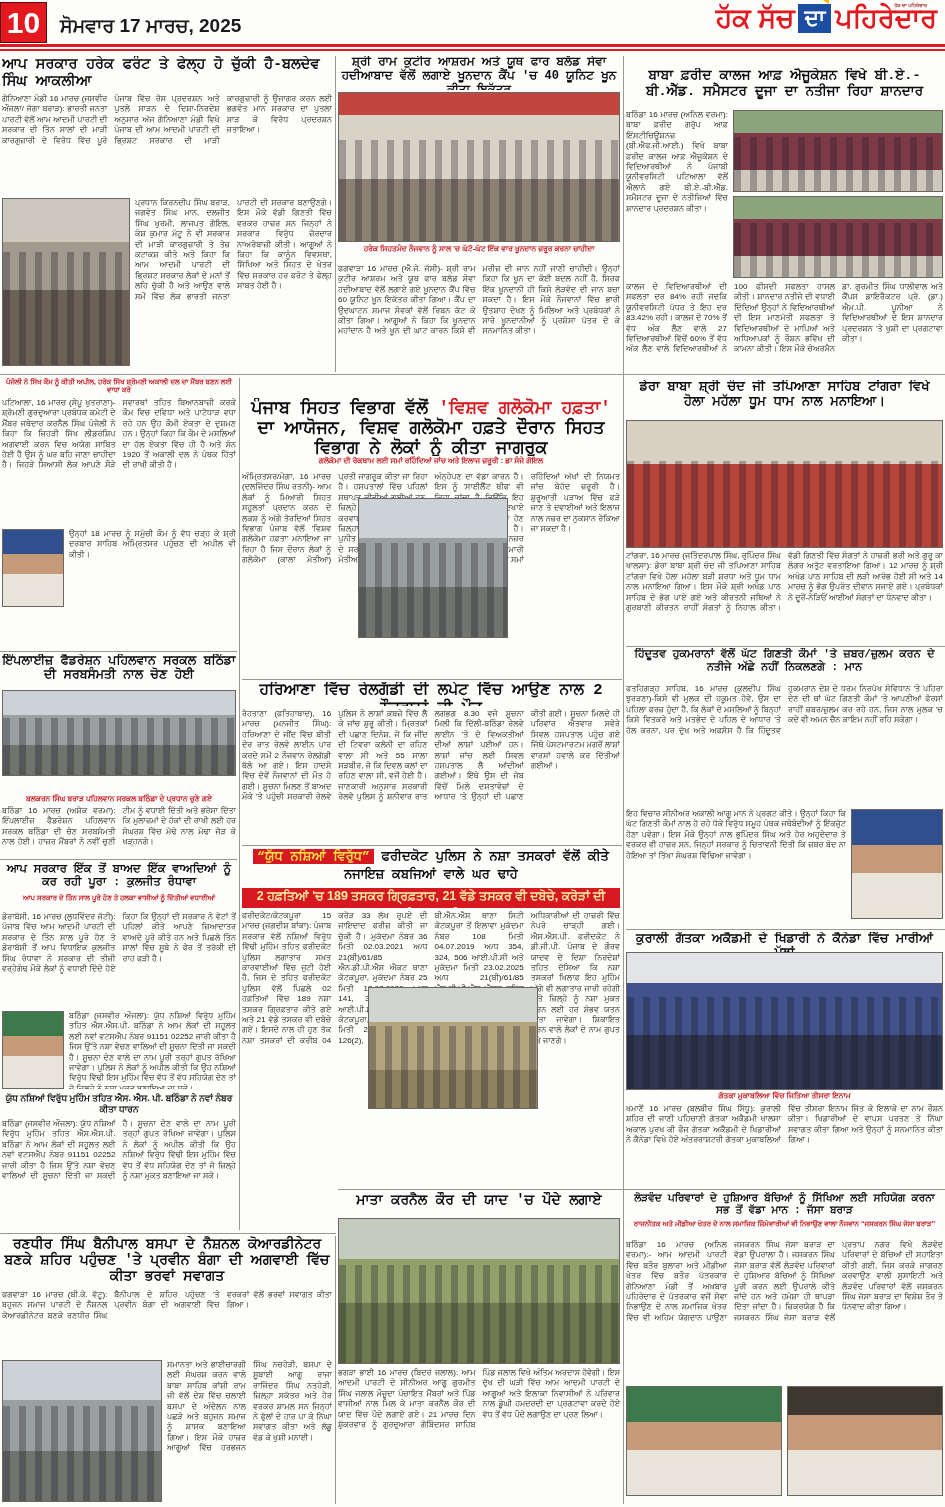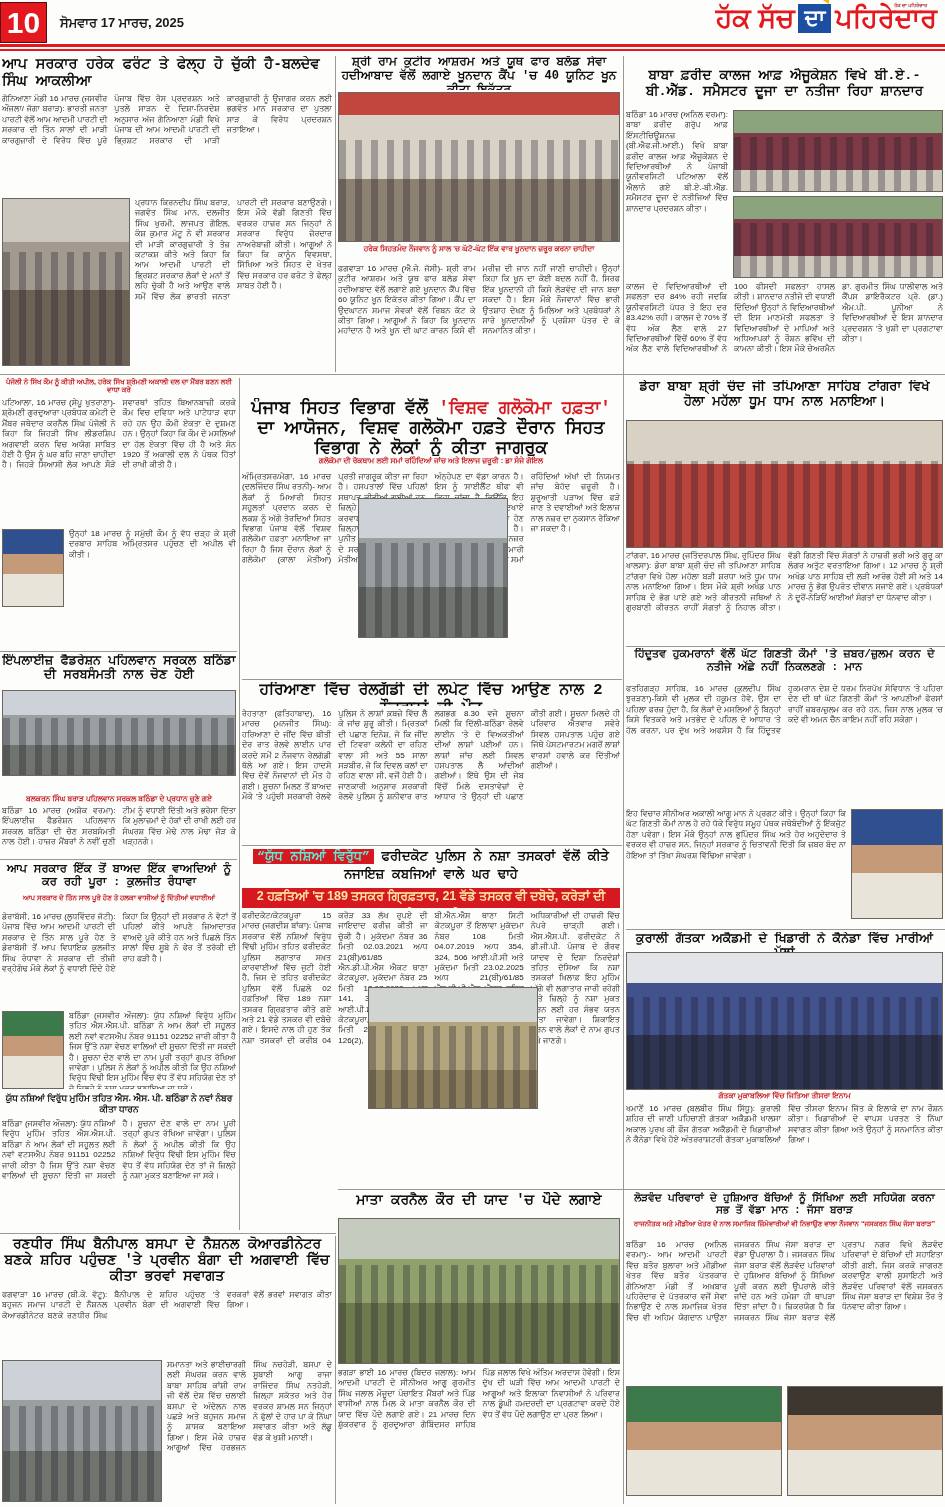--- a/index.html
+++ b/index.html
@@ -10,21 +10,21 @@
     font-family:"Liberation Sans","DejaVu Sans",sans-serif; color:#111;
   }
   
   .mast { position:absolute; left:0; top:0; width:945px; height:52px; }
   .pagenum {
     position:absolute; left:0; top:2px; width:47px; height:41px;
     background:#e4181f; color:#fff; font-size:30px; font-weight:bold;
     display:flex; align-items:center; justify-content:center;
     border:1px solid #5a0c0c;
   }
-  .mdate { position:absolute; left:60px; top:15px; font-size:13px; font-weight:bold; color:#1a1a1a; }
+  .mdate { position:absolute; left:60px; top:15px; font-size:19px; font-weight:bold; color:#1a1a1a; }
   .logo { position:absolute; right:8px; top:3px; font-size:27px; font-weight:bold; display:flex; align-items:center; gap:4px; }
   .logo .lred { color:#e4181f; }
   .logo .lda {
     background:#1c4fa1; color:#fff; padding:1px 6px 2px; font-size:22px; position:relative;
   }
   .flag { position:absolute; top:-9px; right:2px; width:0; height:0;
     border-top:9px solid #f7b800; border-left:14px solid transparent; }
   .tagline { position:absolute; right:10px; top:-1px; font-size:5px; color:#a33; font-weight:bold; }
   .mrule1 { position:absolute; left:0; top:44px; width:945px; height:3px; background:#e4181f; }
   .mrule2 { position:absolute; left:0; top:49px; width:945px; height:2px; background:#e4181f; }
@@ -56,21 +56,21 @@
   .ph-gatka   { background:linear-gradient(180deg,#e2e4e7 0 22%,#41528c 22% 60%,#2d3550 60%); }
   .ph-port-green { background:linear-gradient(180deg,#3c7a4c 0 32%,#c49a78 32% 58%,#e9e4da 58%); }
   .ph-port-blue  { background:linear-gradient(180deg,#2f4f8f 0 32%,#c49a78 32% 58%,#e9e4da 58%); }
   .ph-port-plain { background:linear-gradient(180deg,#3e3730 0 26%,#c49a78 26% 58%,#e9e4da 58%); }
 
   
   .vline { position:absolute; width:1px; background:#9b9890; }
   .hline { position:absolute; height:1px; background:#9b9890; }
 
   
-  .qbox { background:#d61920; color:#5eead4; padding:0 4px; }
+  .qbox { background:#d61920; color:#fde047; padding:0 4px; }
   .qred { color:#d61920; }
   .banner { background:#d61920; color:#ffe9a2; font-weight:bold; text-align:center;
             font-size:12.5px; line-height:1.4; overflow:hidden; }
   .bold-mini { font-weight:bold; font-size:9px; text-align:center; line-height:1.2; overflow:hidden; }
 </style>
 </head>
 <body>
 
 <div class="page">
 

